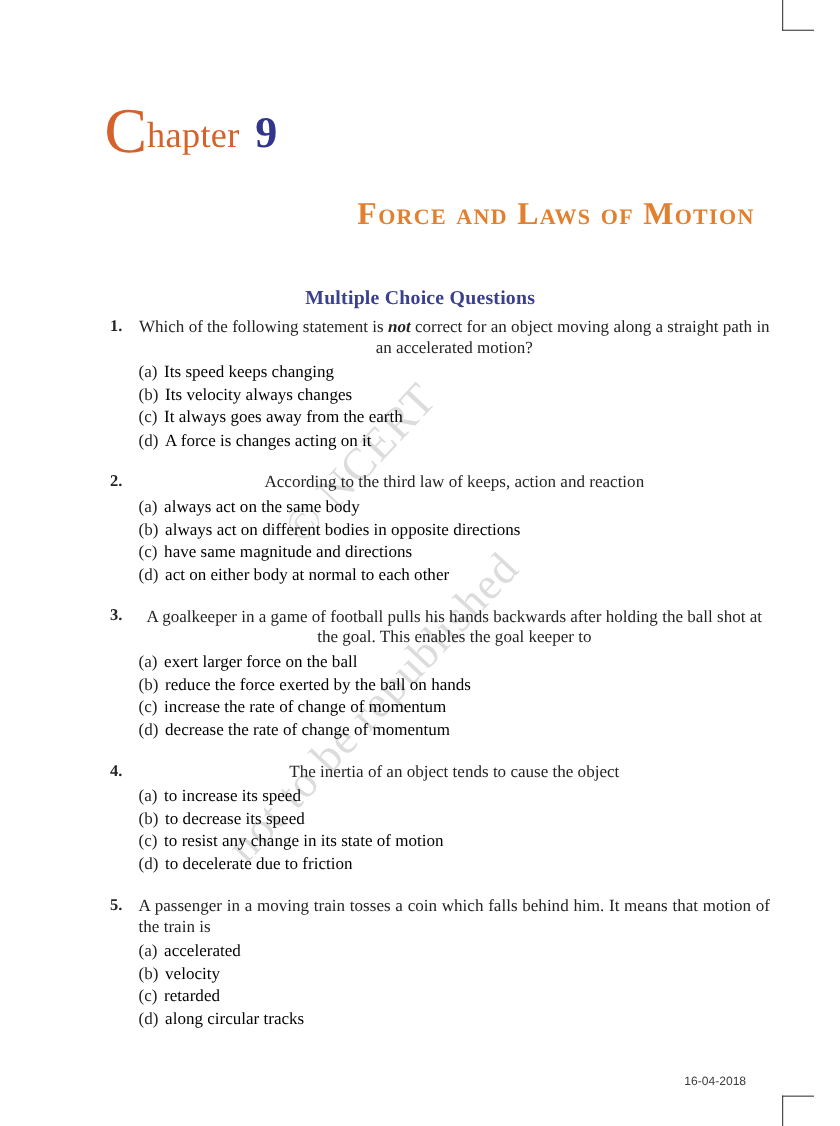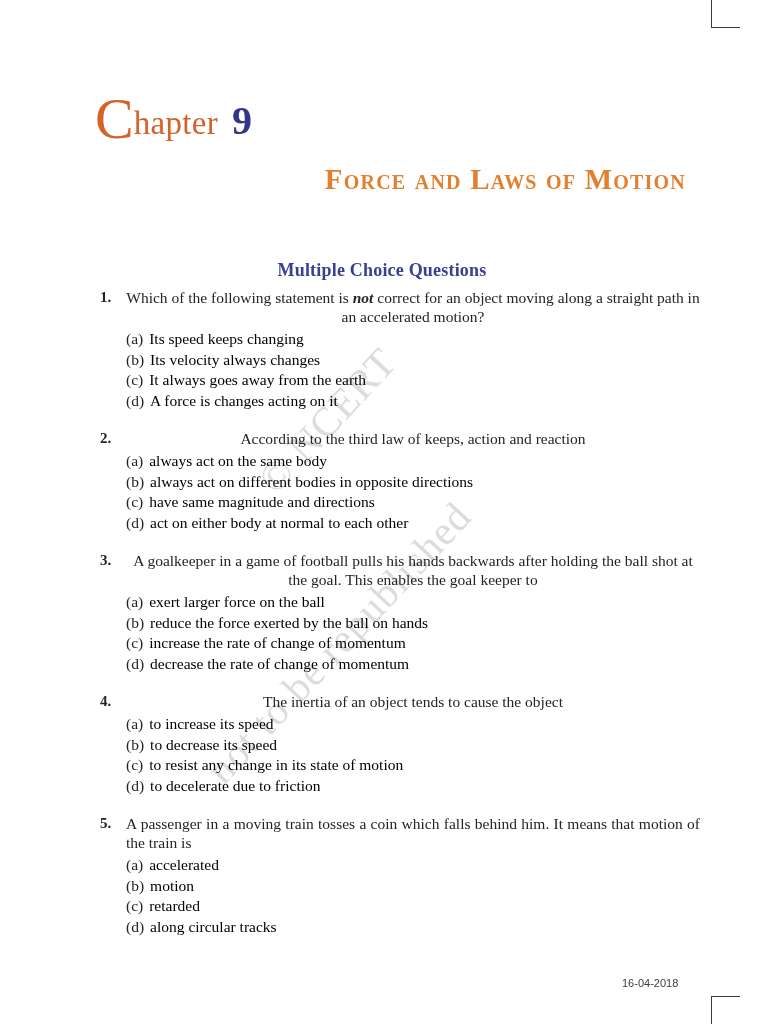--- a/index.html
+++ b/index.html
@@ -96,21 +96,21 @@
     color: #31368c;
     font-size: 40px;
     font-weight: bold;
     margin-left: 14px;
   }
 
   
   #chapter-title {
     position: absolute;
     right: 78px;
-    top: 165px;
+    top: 181px;
     color: #e2802f;
     font-weight: bold;
     font-size: 29px;
     font-variant: small-caps;
     letter-spacing: 1.2px;
     line-height: 1;
   }
 
   
   #section-heading {
@@ -318,21 +318,21 @@
             <div class="q-num">5.</div>
             <div class="q-text">A passenger in a moving train tosses a coin which falls behind him. It means that motion of the train is</div>
           </div>
           <div class="options">
             <div class="option-row">
               <span class="opt-label">(a)</span>
               <span class="opt-text">accelerated</span>
             </div>
             <div class="option-row">
               <span class="opt-label">(b)</span>
-              <span class="opt-text">motion</span>
+              <span class="opt-text">velocity</span>
             </div>
             <div class="option-row">
               <span class="opt-label">(c)</span>
               <span class="opt-text">retarded</span>
             </div>
             <div class="option-row">
               <span class="opt-label">(d)</span>
               <span class="opt-text">along circular tracks</span>
             </div>
           </div>

